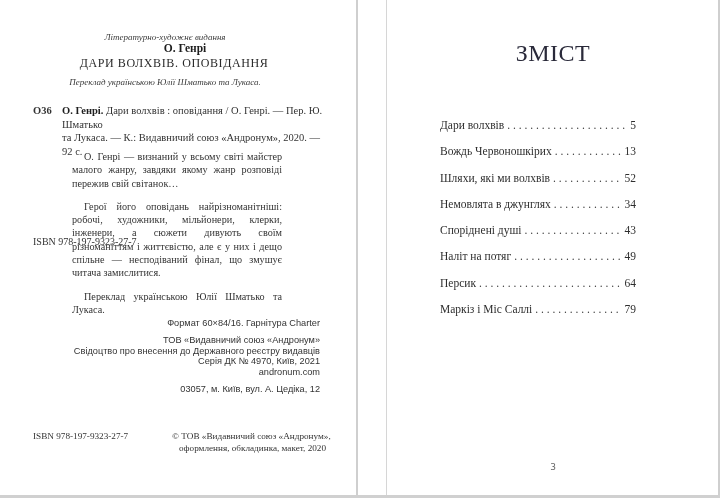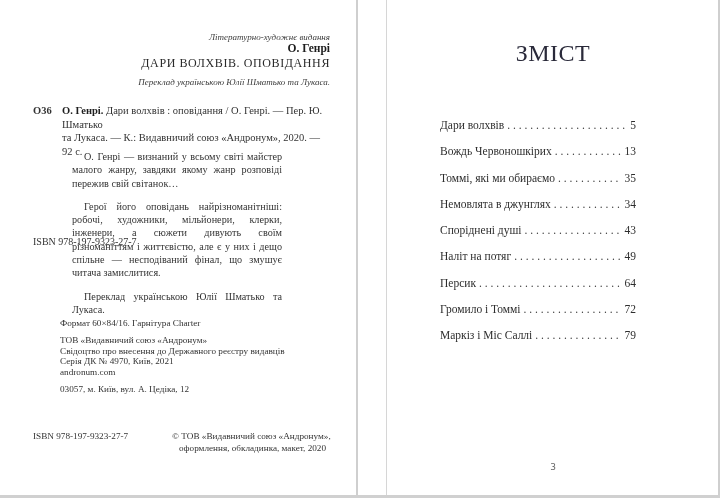--- a/index.html
+++ b/index.html
@@ -47,24 +47,24 @@
     .gap {
       position: absolute;
       left: 358px;
       top: 0;
       width: 28px;
       height: 496px;
       background: #ffffff;
     }
 
     
-    .c { text-align: right; position: absolute; left: 0; width: 330px; }
+    .c { text-align: center; position: absolute; left: 0; width: 330px; }
     .series { top: 32px; font-size: 9px; font-style: italic; font-family: "Liberation Serif", serif; color: #3a3a3a; }
-    .author { top: 42px; font-size: 11.5px; font-weight: bold; font-family: "Liberation Serif", serif; color: #1e1e1e; }
-    .title { top: 56px; font-size: 12px; letter-spacing: 0.6px; font-family: "Liberation Serif", serif; color: #2a2a2a; }
+    .author { top: 42px; font-size: 11.5px; font-weight: bold; font-family: "Liberation Serif", serif; color: #1e1e1e; padding-left: 20px; }
+    .title { top: 56px; font-size: 12px; letter-spacing: 0.6px; font-family: "Liberation Serif", serif; color: #2a2a2a; padding-left: 9px; }
     .translation { top: 77px; font-size: 9px; font-style: italic; font-family: "Liberation Serif", serif; color: #3a3a3a; }
 
     .biblio {
       position: absolute; left: 33px; top: 104px; width: 300px;
       font-size: 10.5px; line-height: 13.5px; font-family: "Liberation Serif", serif;
       color: #333;
     }
     .biblio .code { position: absolute; left: 0; top: 0; font-weight: bold; }
     .biblio .text { position: absolute; left: 29px; top: 0; width: 270px; }
     .biblio b { color: #1e1e1e; }
@@ -76,22 +76,22 @@
     }
     .annot p { margin: 10px; text-indent: 12px; }
     .annot p.trans { margin-top: 10px; }
 
     .isbn1 {
       position: absolute; left: 33px; top: 236px; font-size: 10px;
       font-family: "Liberation Serif", serif; color: #333;
     }
 
     .imprint {
-      position: absolute; left: 60px; top: 318px; width: 260px; text-align: left;
-      font-size: 9.2px; line-height: 10.8px; font-family: Liberation Serif, serif; color: #333;
+      position: absolute; left: 60px; top: 318px; width: 260px; text-align: right;
+      font-size: 9.2px; line-height: 10.8px; font-family: Liberation Sans, sans-serif; color: #333;
     }
     .imprint .block { margin-bottom: 6px; }
 
     .isbn2 {
       position: absolute; left: 33px; top: 431px; font-size: 9.2px;
       font-family: "Liberation Serif", serif; color: #333;
     }
     .copyright {
       position: absolute; left: 172px; top: 431px; font-size: 9.2px; line-height: 11.5px;
       font-family: "Liberation Serif", serif; color: #333;
@@ -180,23 +180,23 @@
       <span class="toc-label">Дари волхвів</span>
       <span class="toc-dots"></span>
       <span class="toc-page">5</span>
     </div>
     <div class="toc-item">
       <span class="toc-label">Вождь Червоношкірих</span>
       <span class="toc-dots"></span>
       <span class="toc-page">13</span>
     </div>
     <div class="toc-item">
-      <span class="toc-label">Томмі, які ми обираємо</span>
-      <span class="toc-dots"></span>
-      <span class="toc-page">35</span>
+      <span class="toc-label">Шляхи, які ми волхвів</span>
+      <span class="toc-dots"></span>
+      <span class="toc-page">52</span>
     </div>
     <div class="toc-item">
       <span class="toc-label">Немовлята в джунглях</span>
       <span class="toc-dots"></span>
       <span class="toc-page">34</span>
     </div>
     <div class="toc-item">
       <span class="toc-label">Споріднені душі</span>
       <span class="toc-dots"></span>
       <span class="toc-page">43</span>
@@ -205,25 +205,20 @@
       <span class="toc-label">Наліт на потяг</span>
       <span class="toc-dots"></span>
       <span class="toc-page">49</span>
     </div>
     <div class="toc-item">
       <span class="toc-label">Персик</span>
       <span class="toc-dots"></span>
       <span class="toc-page">64</span>
     </div>
     <div class="toc-item">
-      <span class="toc-label">Громило і Томмі</span>
-      <span class="toc-dots"></span>
-      <span class="toc-page">72</span>
-    </div>
-    <div class="toc-item">
       <span class="toc-label">Маркіз і Міс Саллі</span>
       <span class="toc-dots"></span>
       <span class="toc-page">79</span>
     </div>
   </div>
 
   <div class="page-number">3</div>
 
 </div>
 

